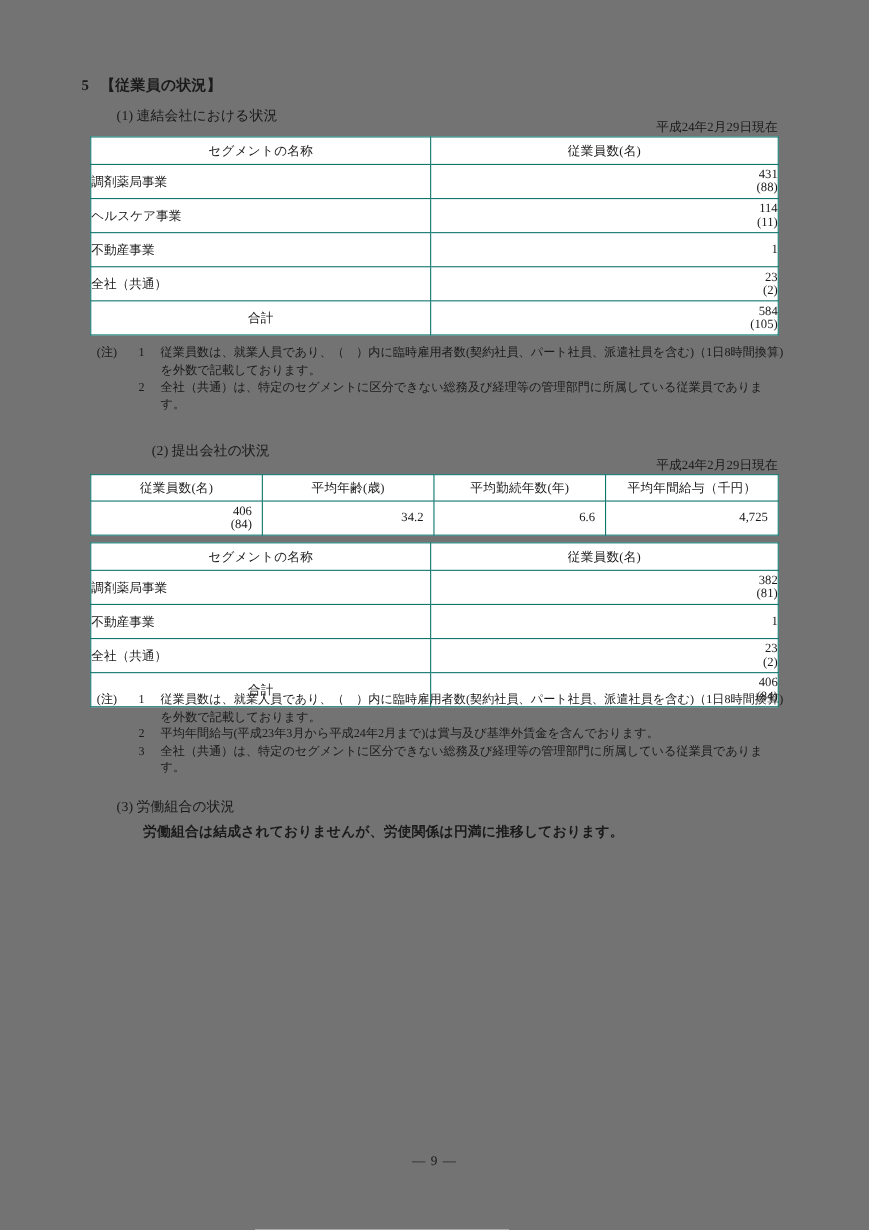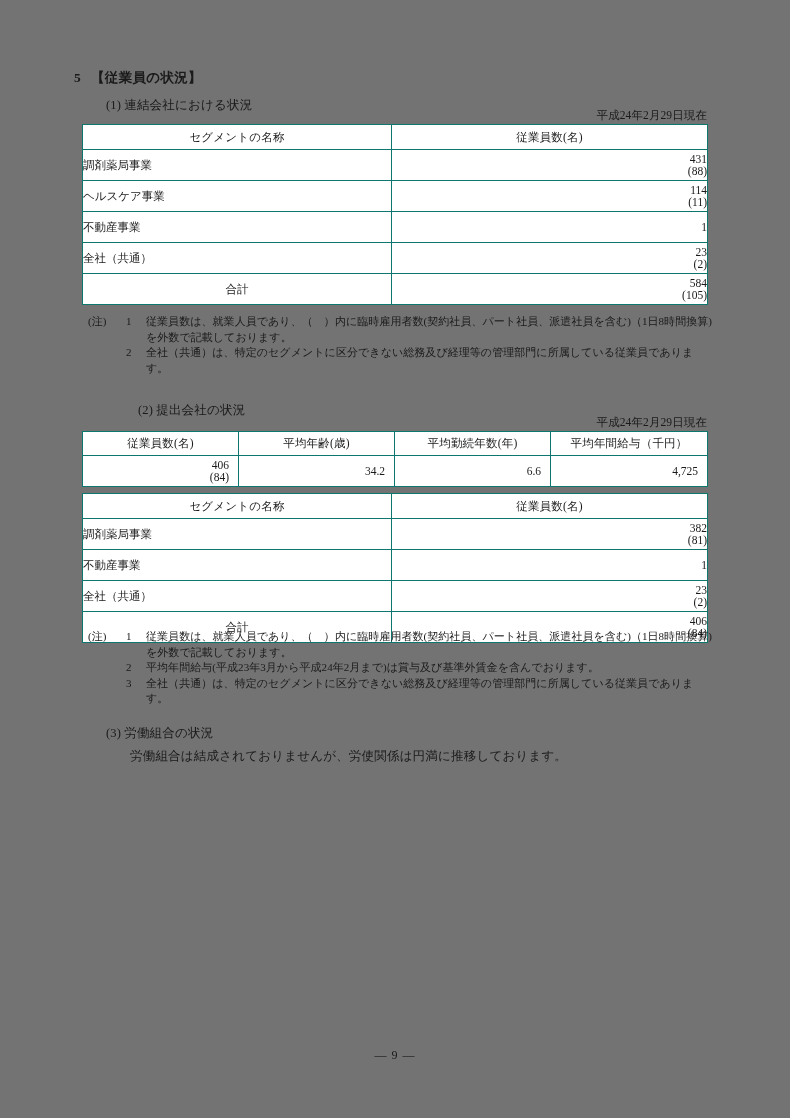--- a/index.html
+++ b/index.html
@@ -146,20 +146,21 @@
     margin-left: 58px;
     text-indent: 0;
   }
 
   
   .union-body {
     position: absolute;
     font-size: 12.5px;
     white-space: nowrap;
     letter-spacing: 0.2px;
+    font-weight: bold;
   }
 
   
   .footer {
     position: absolute;
     left: 0;
     top: 1048px;
     width: 790px;
     text-align: center;
     font-size: 12px;

